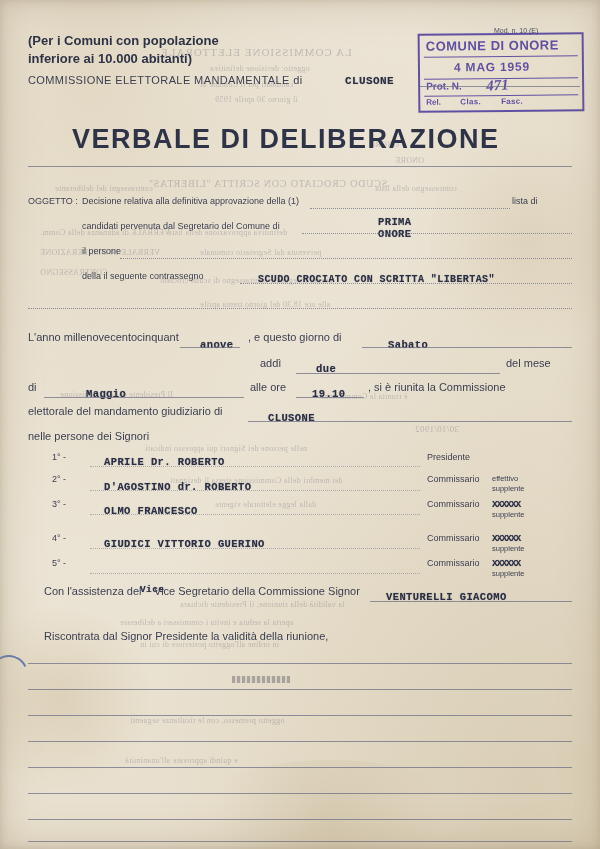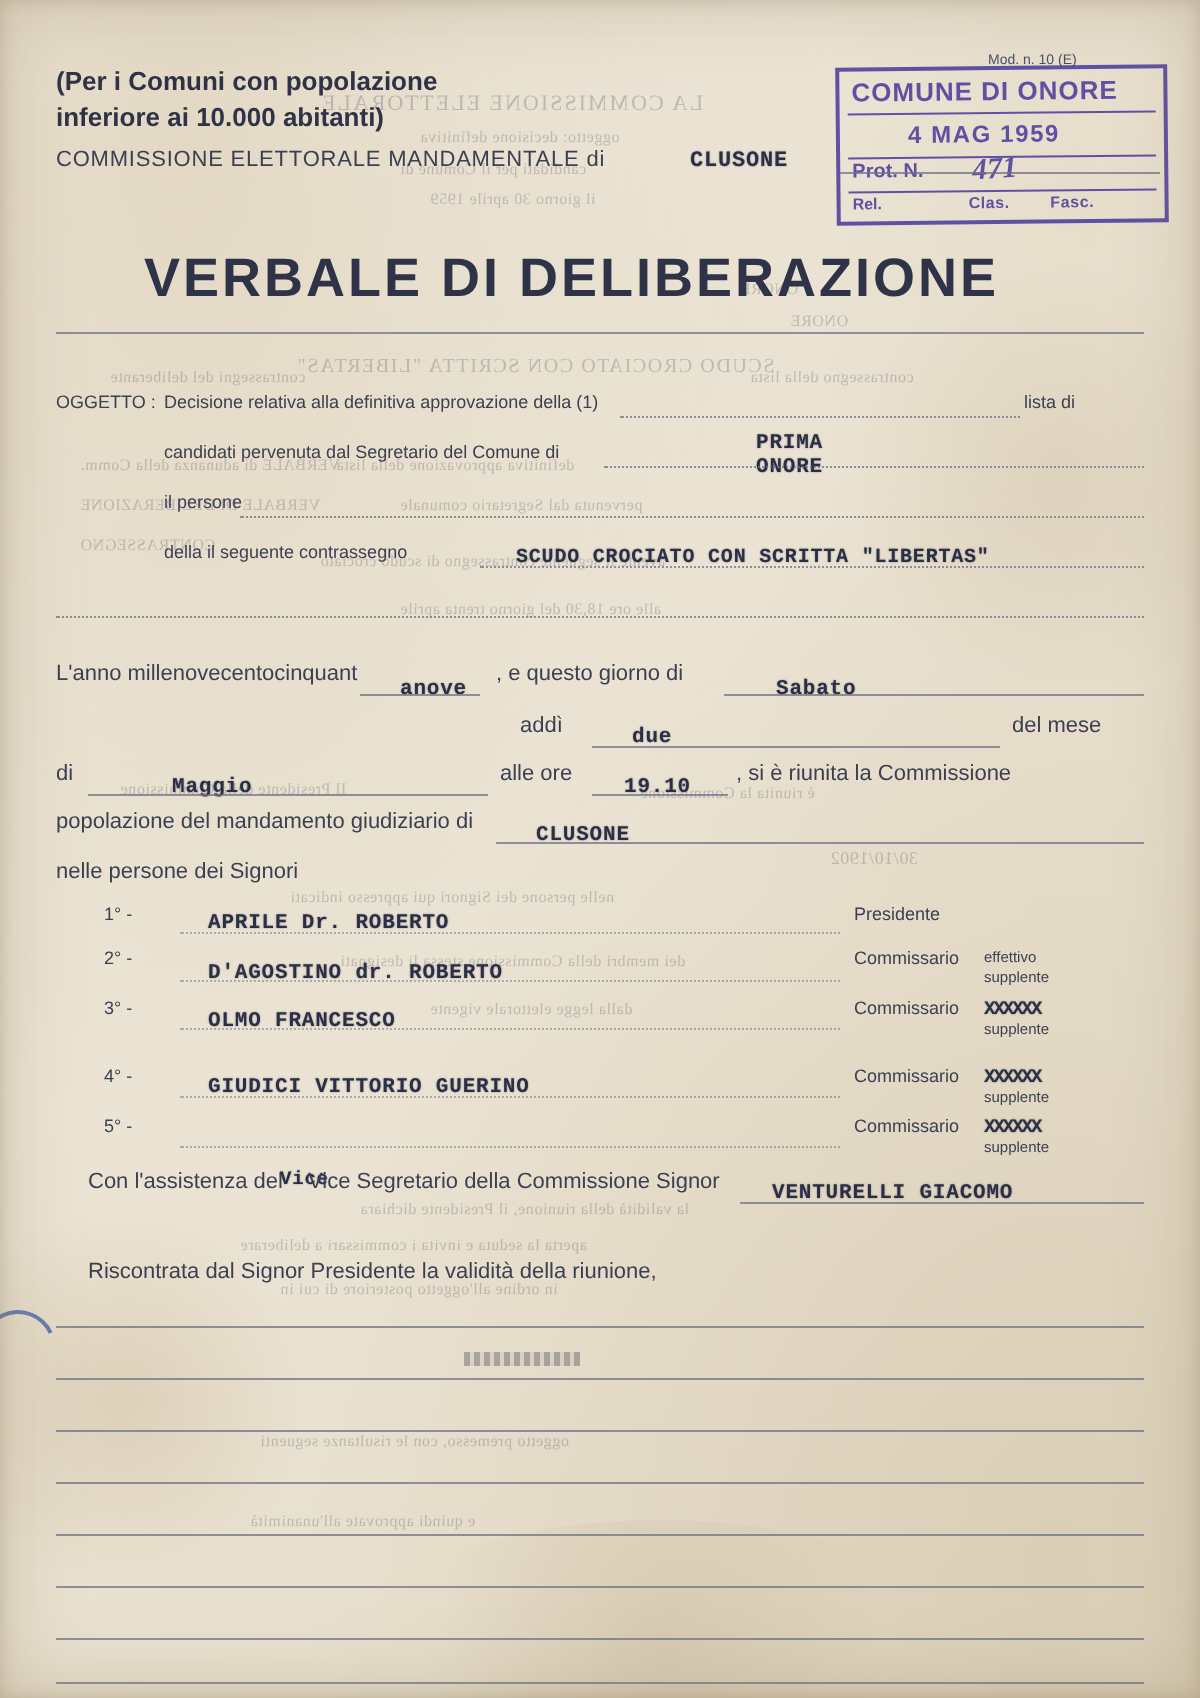--- a/index.html
+++ b/index.html
@@ -138,21 +138,21 @@
     font-family: "Liberation Serif", serif;
     font-style: italic;
     transform: rotate(-3deg);
   }
   .stamp .bar3 {
     position: absolute; left: 4px; right: 4px; top: 60px;
     border-top: 1.5px solid #4e3d9e;
   }
   .stamp .foot {
     position: absolute; left: 40px; top: 62px;
-    font-size: 8px; font-weight: bold; letter-spacing: .3px; margin-left: 24px;
+    font-size: 8px; font-weight: bold; letter-spacing: .3px;
   }
   .stamp .rel {
     position: absolute; left: 6px; top: 62px;
     font-size: 8px; font-weight: bold;
   }
   .modnum {
     position: absolute;
     left: 494px; top: 27px;
     font-family: "Liberation Sans", sans-serif;
     font-size: 7px;
@@ -273,21 +273,21 @@
   <div class="rule" style="left:296px; top:373px; width:204px;"></div>
 
   <div class="print" style="left:28px; top:381px; font-size:11px;">di</div>
   <div class="type" style="left:86px; top:388px;">Maggio</div>
   <div class="print" style="left:250px; top:381px; font-size:11px;">alle ore</div>
   <div class="type" style="left:312px; top:388px;">19.10</div>
   <div class="print" style="left:368px; top:381px; font-size:11px;">, si è riunita la Commissione</div>
   <div class="rule" style="left:44px; top:397px; width:200px;"></div>
   <div class="rule" style="left:296px; top:397px; width:68px;"></div>
 
-  <div class="print" style="left:28px; top:405px; font-size:11px;">popolazione del mandamento giudiziario di</div>
+  <div class="print" style="left:28px; top:405px; font-size:11px;">elettorale del mandamento giudiziario di</div>
   <div class="type" style="left:268px; top:412px;">CLUSONE</div>
   <div class="rule" style="left:248px; top:421px; width:324px;"></div>
 
   <div class="print" style="left:28px; top:430px; font-size:11px;">nelle persone dei Signori</div>
 
   <div class="print small" style="left:52px; top:452px;">1° -</div>
   <div class="type" style="left:104px; top:456px;">APRILE Dr. ROBERTO</div>
   <div class="print small" style="left:427px; top:452px;">Presidente</div>
   <div class="rule dot thin" style="left:90px; top:466px; width:330px;"></div>
 

